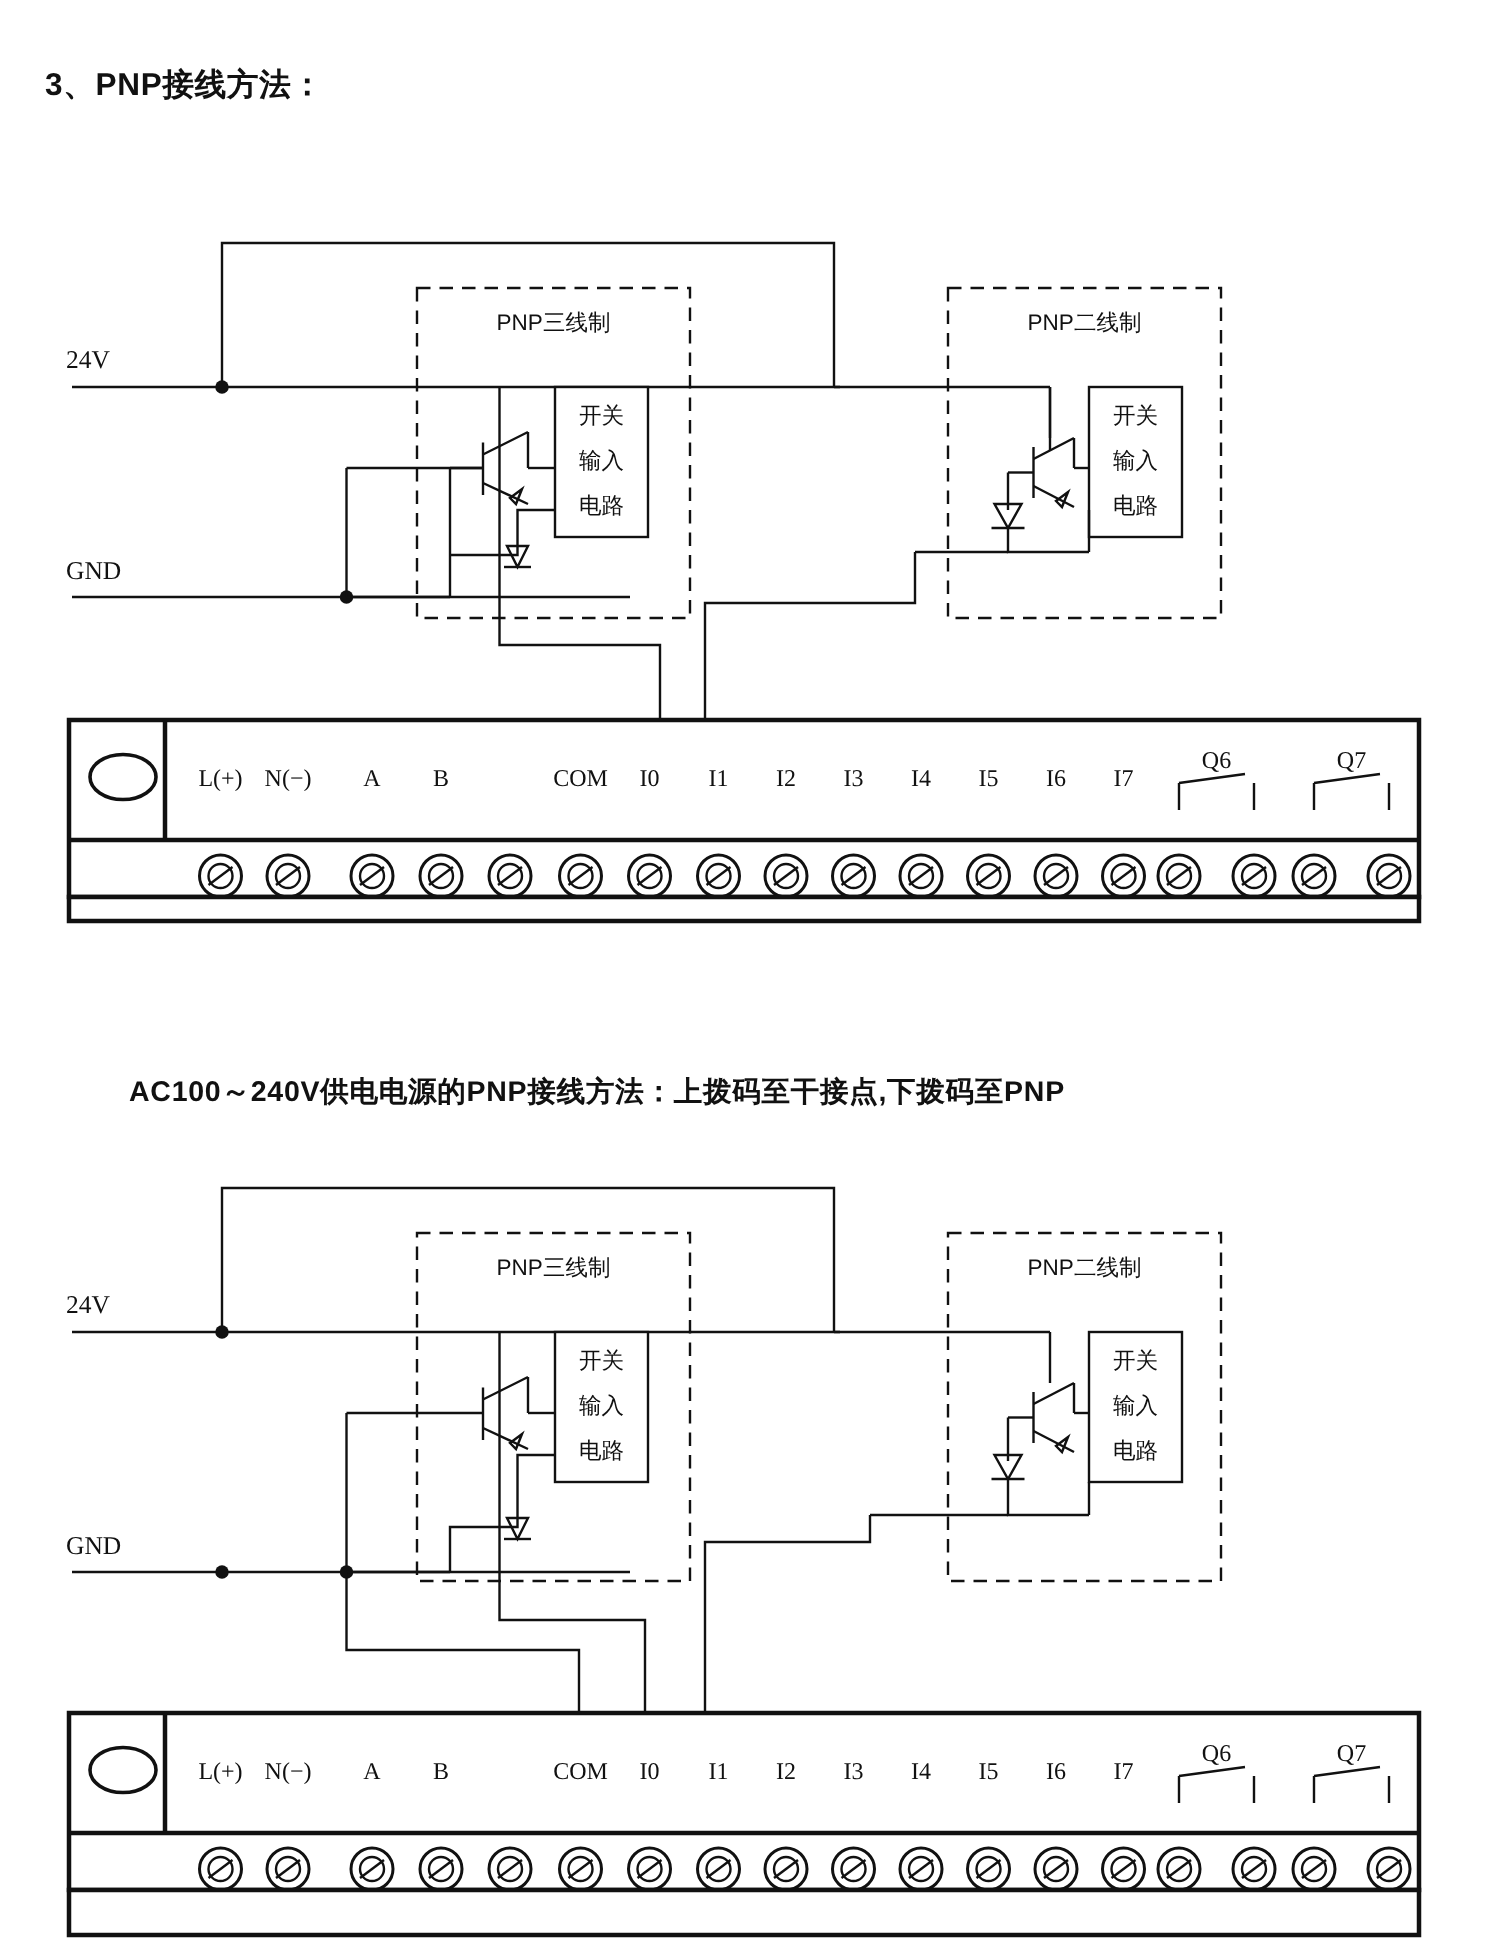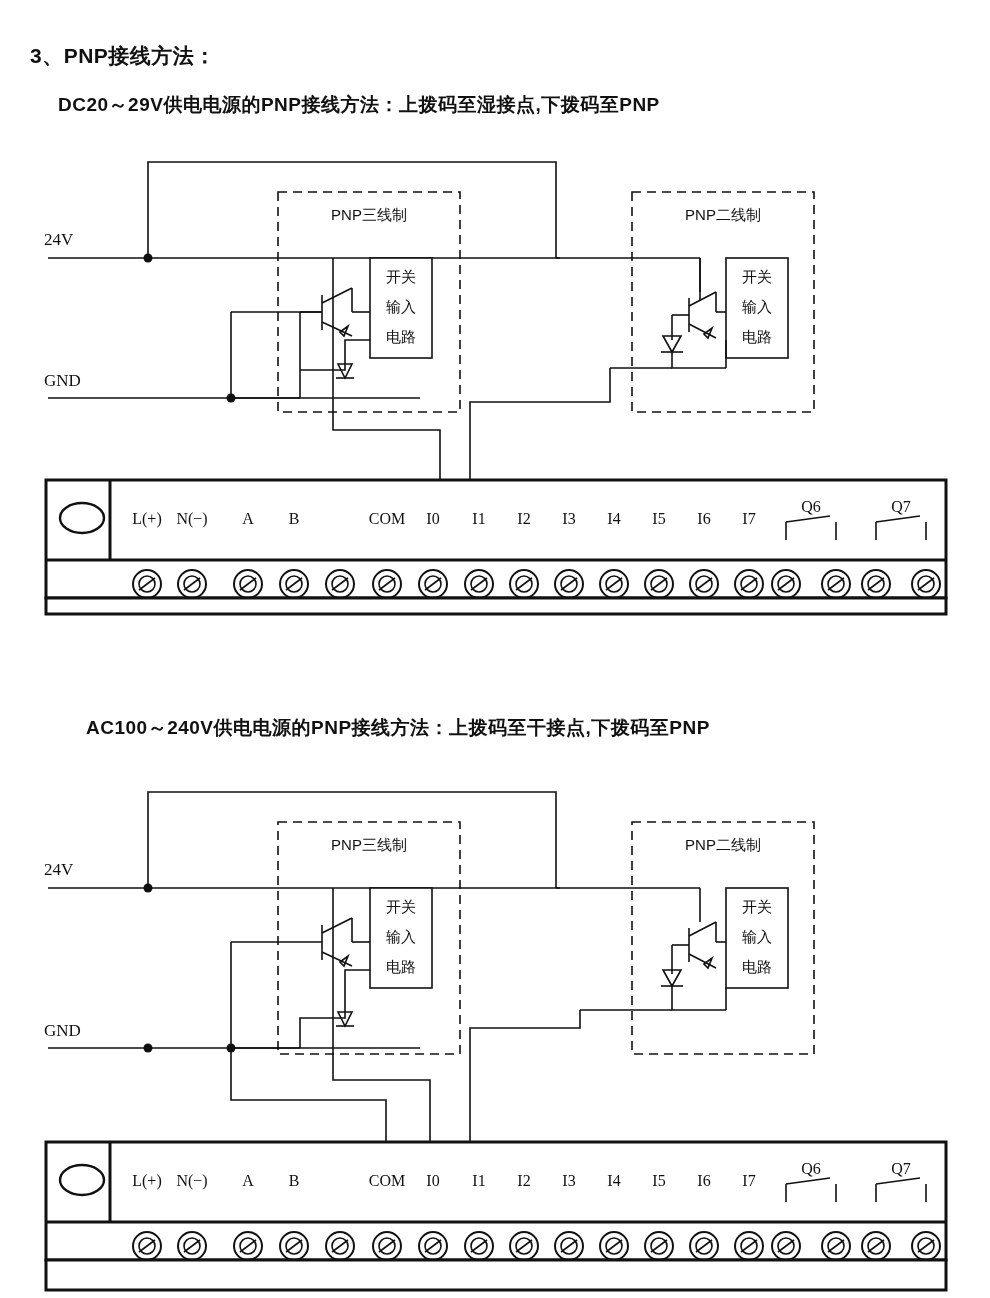--- a/index.html
+++ b/index.html
@@ -88,21 +88,20 @@
   }
   .dot { fill: #111; }
 </style>
 </head>
 <body>
 
 <div class="page">
 
   <div class="heading" id="section-title">3、PNP接线方法：</div>
 
-  <div class="heading" id="subtitle-dc">DC20～29V供电电源的PNP接线方法：上拨码至湿接点,下拨码至PNP</div>
 
   <div class="diagram" id="diagram-dc">
     <svg width="990" height="500" viewBox="0 0 990 500">
 
       <path class="wire" d="M48 118 L 560 118"></path>
 
       <path class="wire" d="M48 258 L 420 258"></path>
 
       <path class="wire" d="M148 118 L 148 22 L 556 22 L 556 118"></path>
       <circle class="dot" cx="148" cy="118" r="4.5"></circle>

